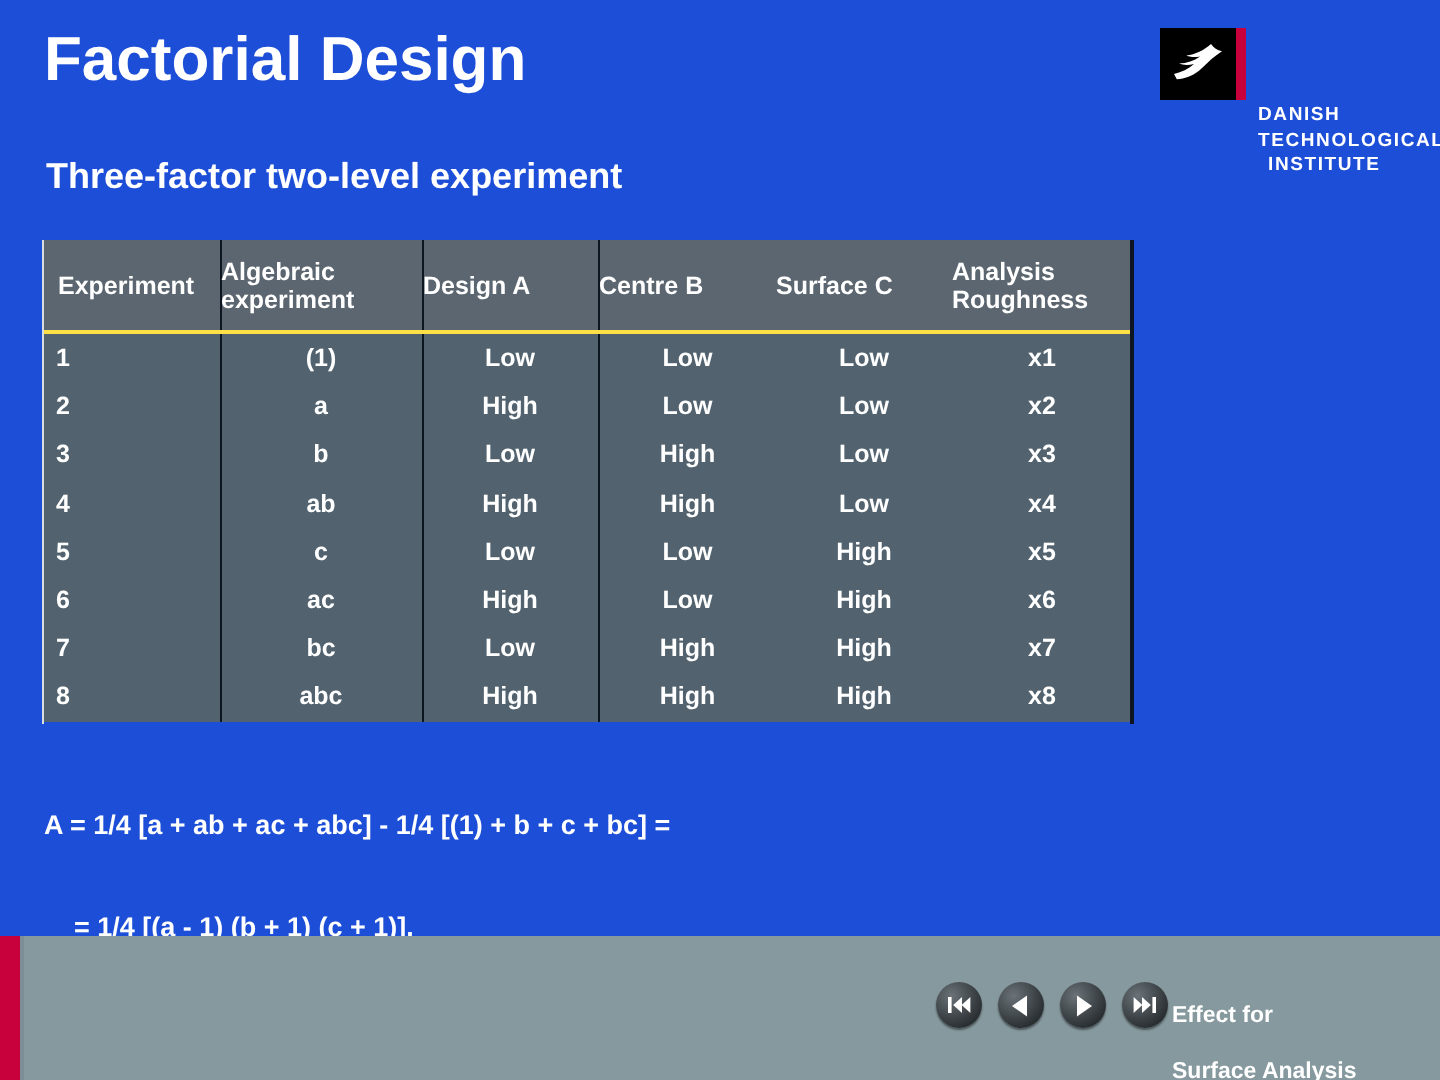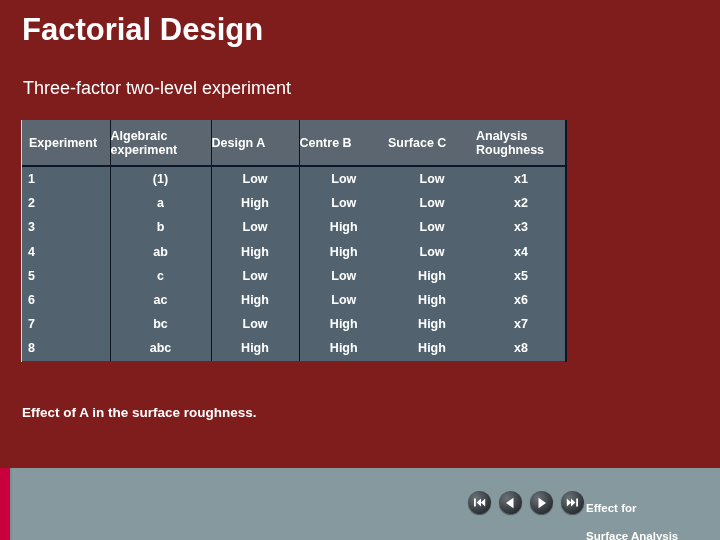--- a/index.html
+++ b/index.html
@@ -10,41 +10,41 @@
     width: 720px;
     height: 540px;
     overflow: hidden;
     font-family: "Liberation Sans", sans-serif;
     background: #53646f;
   }
   .slide {
     position: relative;
     width: 720px;
     height: 540px;
-    background: #7f1d1d;
+    background: #1d4ed8;
     overflow: hidden;
   }
 
   
   .title {
     position: absolute;
     left: 22px;
     top: 12px;
     font-size: 31px;
     font-weight: bold;
     color: #ffffff;
     letter-spacing: 0px;
     white-space: nowrap;
   }
   .subtitle {
     position: absolute;
     left: 23px;
     top: 78px;
     font-size: 18px;
-    font-weight: normal;
+    font-weight: bold;
     color: #ffffff;
     white-space: nowrap;
   }
 
   
   .logo-block {
     position: absolute;
     left: 580px;
     top: 14px;
     width: 130px;
@@ -116,21 +116,21 @@
     padding-bottom: 2px;
   }
   thead th.th-exp { text-align: left; padding-left: 8px; }
   tbody td {
     background: #52636f;
     height: 24.2px;
     text-align: center;
   }
   tbody td.c-exp { text-align: left; padding-left: 7px; }
   .bd-right { border-right: 1.5px solid #0c1520; }
-  .bd-head-bottom { border-bottom: 2px solid #0f172a; }
+  .bd-head-bottom { border-bottom: 2px solid #fde047; }
   .tbl-right-edge {
     position: absolute;
     left: 544px;
     top: 0px;
     width: 1.5px;
     height: 242px;
     background: #0c1520;
   }
   .tbl-left-edge {
     position: absolute;
@@ -212,20 +212,33 @@
   }
 </style>
 </head>
 <body>
 
 <div class="slide">
 
   <div class="title">Factorial Design</div>
   <div class="subtitle">Three-factor two-level experiment</div>
 
+  <div class="logo-block">
+    <div class="logo-mark"></div>
+    <div class="logo-stripe"></div>
+    <svg class="logo-bird" viewBox="0 0 28 24">
+      <path d="M2 17 C6 16 9 14.5 12 12 C9 12.8 6.5 12.6 4.5 11.8 C8.5 11.6 12 10.4 15 8.2 C12.4 8.8 10 8.6 8.2 7.8 C12.6 7.2 17 5.2 20.5 2 C22 4 23.5 5 26 5.6 C22 8.2 19 11 16 14 C12.6 17.4 8 19.4 3.4 19.6 Z" fill="#ffffff"></path>
+      <path d="M19 3.5 C20.4 4.6 21.8 5.3 23.6 5.7 C21.6 6.9 20 8.1 18.4 9.5 C18.8 7.4 19.1 5.5 19 3.5 Z" fill="#ffffff"></path>
+    </svg>
+    <div class="logo-words">
+      <div class="l1">DANISH</div>
+      <div class="l2">TECHNOLOGICAL</div>
+      <div class="l3">INSTITUTE</div>
+    </div>
+  </div>
 
   <div class="table-wrap">
     <table class="dtable">
       <colgroup>
         <col style="width:89px">
         <col style="width:101px">
         <col style="width:88px">
         <col style="width:89px">
         <col style="width:88px">
         <col style="width:90px">
@@ -311,20 +324,22 @@
           <td>High</td>
           <td>x8</td>
         </tr>
       </tbody>
     </table>
     <div class="tbl-left-edge"></div>
     <div class="tbl-right-edge"></div>
   </div>
 
   <div class="formula">
+    <div>A = 1/4 [a + ab + ac + abc] - 1/4 [(1) + b + c + bc] =</div>
+    <div>    = 1/4 [(a - 1) (b + 1) (c + 1)].</div>
     <div>Effect of A in the surface roughness.</div>
   </div>
 
   <div class="footer-band"></div>
   <div class="footer-red"></div>
   <div class="footer-divider"></div>
 
   <div class="nav-group">
     <div class="navbtn">
       <svg width="13" height="11" viewBox="0 0 13 11">

